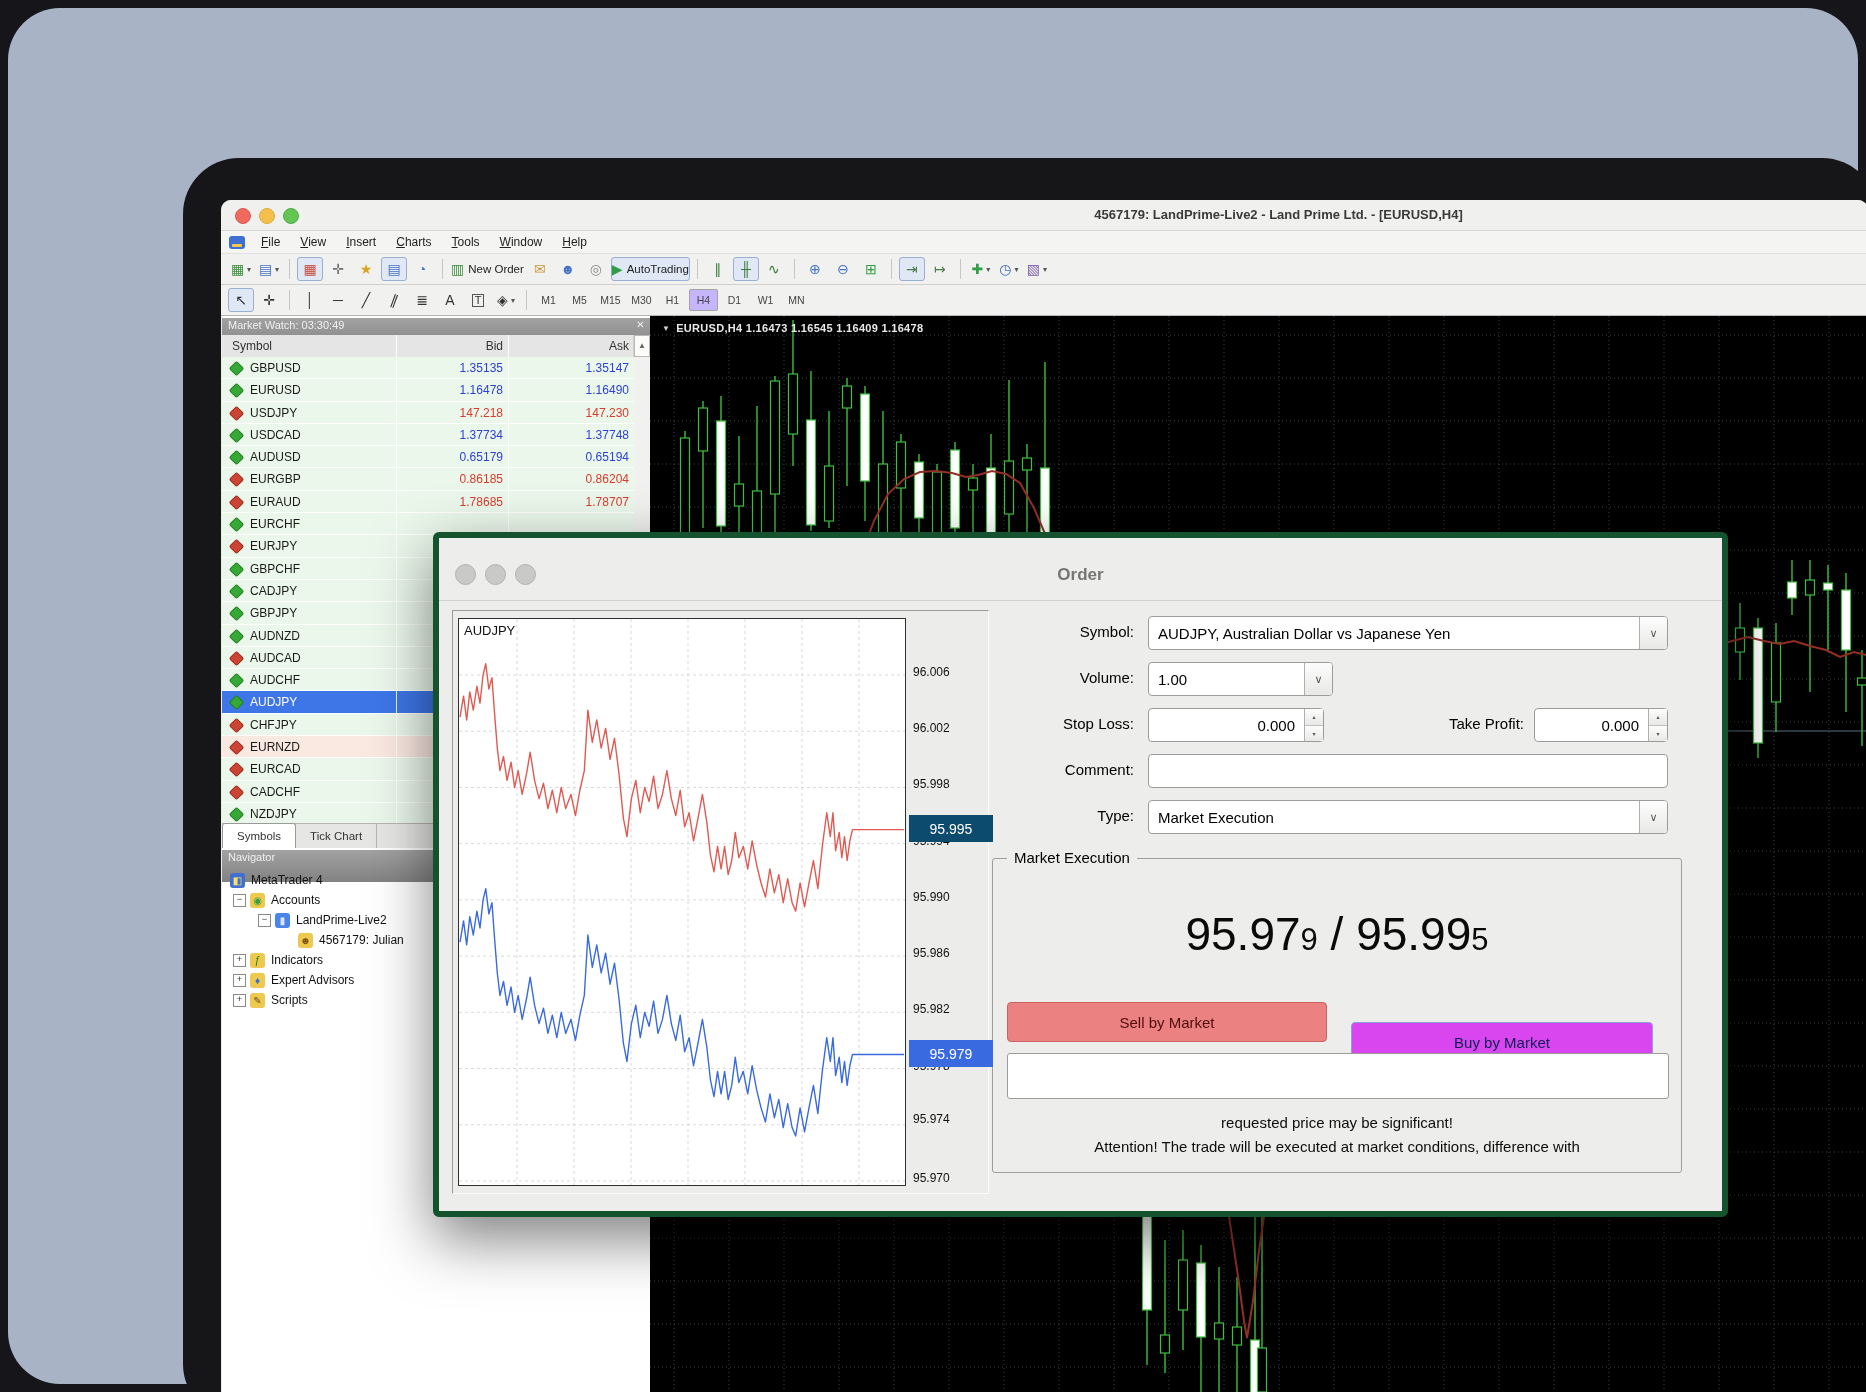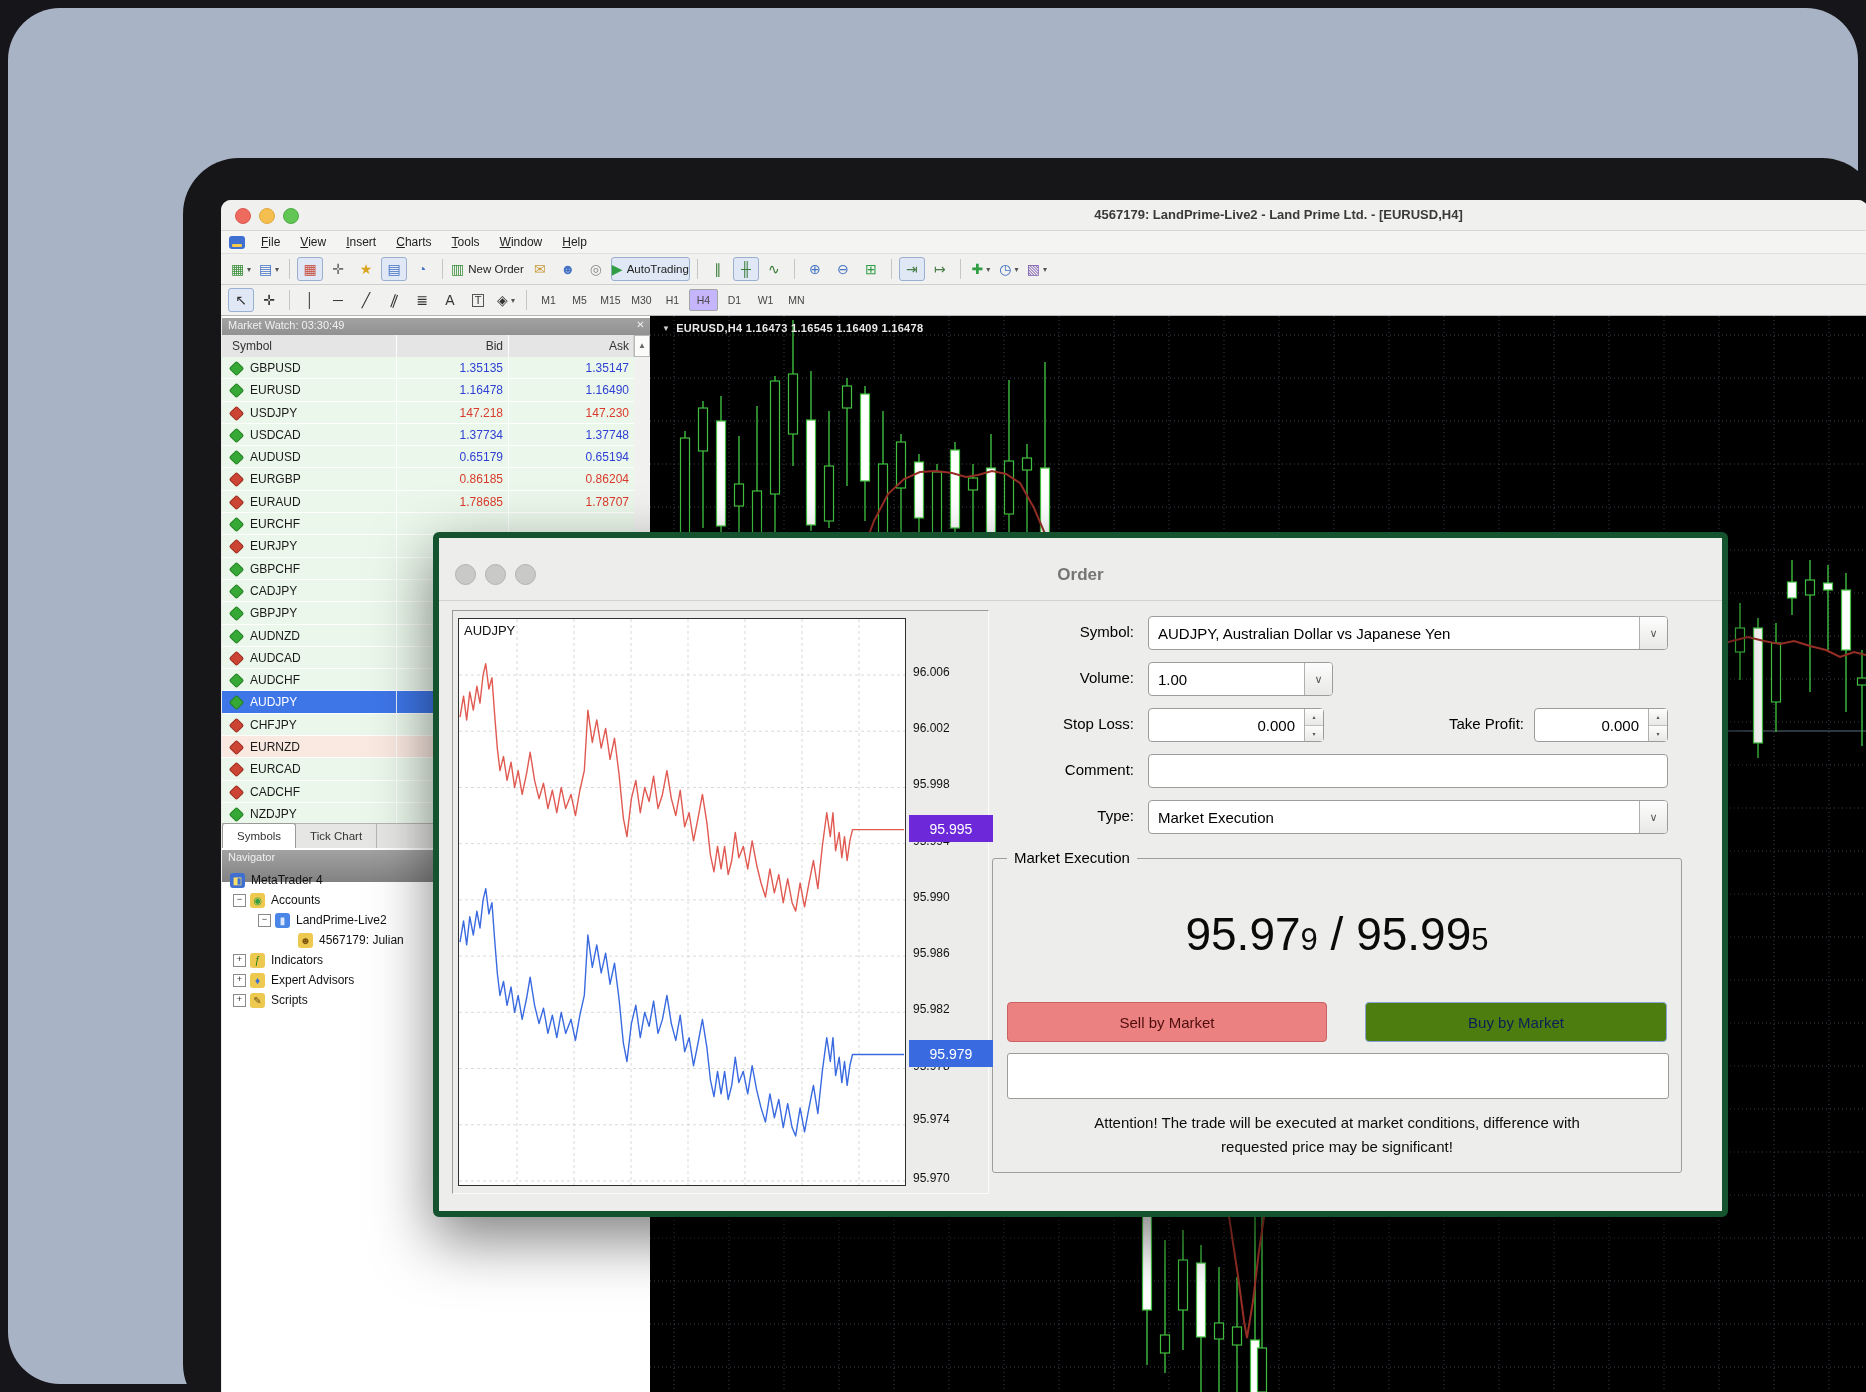--- a/index.html
+++ b/index.html
@@ -75,37 +75,37 @@
   .dialog{position:absolute;left:433px;top:532px;width:1283px;height:673px;background:#ededeb;border:6px solid #14532d;border-radius:6px;box-shadow:0 22px 60px rgba(0,0,0,.5);z-index:50;}
   .dlights{position:absolute;left:16px;top:26px;display:flex;gap:9px;}
   .dlight{width:19px;height:19px;border-radius:50%;background:#c9c9c7;border:1px solid #b2b2b0;}
   .dtitle{position:absolute;left:0;right:0;top:27px;text-align:center;font-size:17px;font-weight:bold;color:#757573;}
   .ddivider{position:absolute;left:0;right:0;top:62px;height:1px;background:#d2d2d0;}
   .tickframe{position:absolute;left:13px;top:72px;width:535px;height:582px;border:1px solid;border-color:#9a9a98 #fbfbf9 #fbfbf9 #9a9a98;background:#ececea;}
   .tickplot{position:absolute;left:19px;top:80px;width:446px;height:566px;background:#fff;border:1px solid #2e2e2e;}
   .tick-symbol{position:absolute;left:25px;top:85px;font-size:13px;color:#111;z-index:5;}
   .ticklab{position:absolute;left:474px;width:70px;font-size:12px;color:#111;}
   .pricebadge{position:absolute;left:470px;width:84px;height:27px;color:#fff;font-size:14px;display:flex;align-items:center;justify-content:center;z-index:6;}
-  .badge-ask{top:277px;background:#6d28d9;}
+  .badge-ask{top:277px;background:#0c4a6e;}
   .badge-bid{top:502px;background:#3a6ae0;}
   .flabel{position:absolute;width:150px;text-align:right;font-size:15px;color:#000;}
   .finput{position:absolute;height:34px;background:#fff;border:1px solid #9c9c9a;border-radius:4px;box-sizing:border-box;font-size:15px;color:#000;display:flex;align-items:center;}
   .finput .val{padding:0 9px;flex:1;}
   .finput .val.rt{text-align:right;}
   .cbtn{width:27px;align-self:stretch;border-left:1px solid #b0b0ae;background:linear-gradient(#fdfdfd,#e8e8e6);display:flex;align-items:center;justify-content:center;color:#555;font-size:11px;border-radius:0 3px 3px 0;}
   .spin{width:18px;align-self:stretch;display:flex;flex-direction:column;border-left:1px solid #b0b0ae;}
   .spin span{flex:1;font-size:6px;color:#555;display:flex;align-items:center;justify-content:center;background:linear-gradient(#fdfdfd,#e8e8e6);}
   .spin span:first-child{border-bottom:1px solid #c0c0be;}
   .groupbox{position:absolute;left:553px;top:320px;width:688px;height:313px;border:1px solid #9e9e9c;border-radius:3px;}
   .grouplegend{position:absolute;left:14px;top:-10px;background:#ededeb;padding:0 7px;font-size:15px;color:#000;}
   .bigprice{position:absolute;left:0;right:0;top:48px;text-align:center;color:#0a0a0a;font-size:46px;}
   .bigprice .sm{font-size:31px;}
   .execbtn{position:absolute;top:143px;height:38px;border-radius:4px;font-size:15px;display:flex;align-items:center;justify-content:center;}
   .sellbtn{left:14px;width:318px;background:#ec8181;border:1px solid #c96262;color:#4f0d0d;}
-  .buybtn{right:14px;width:300px;background:#4d7c0f;border:1px solid #8aa3d6;color:#0d1f56;}
+  .buybtn{right:28px;width:300px;background:#d946ef;border:1px solid #8aa3d6;color:#0d1f56;margin-top:20px;}
   .resultbox{position:absolute;left:14px;top:194px;width:660px;height:44px;background:#fff;border:1px solid #9c9c9a;border-radius:3px;}
   .attention{position:absolute;left:0;right:0;top:252px;text-align:center;font-size:15px;color:#0d0d0d;line-height:24px;}
 </style>
 </head>
 <body>
 
 <div id="canvas">
   <div class="backdrop"></div>
   <div class="monitor">
     <div class="appwin">
@@ -675,18 +675,18 @@
 
     <div class="groupbox">
       <div class="grouplegend">Market Execution</div>
       <div class="bigprice">
         <span>95.97</span><span class="sm">9</span><span> / </span><span>95.99</span><span class="sm">5</span>
       </div>
       <div class="execbtn sellbtn">Sell by Market</div>
       <div class="execbtn buybtn">Buy by Market</div>
       <div class="resultbox"></div>
       <div class="attention">
+        <div>requested price may be significant!</div>
         <div>Attention! The trade will be executed at market conditions, difference with</div>
-        <div>requested price may be significant!</div>
       </div>
     </div>
   </div>
 </div>
 
 </body></html>

